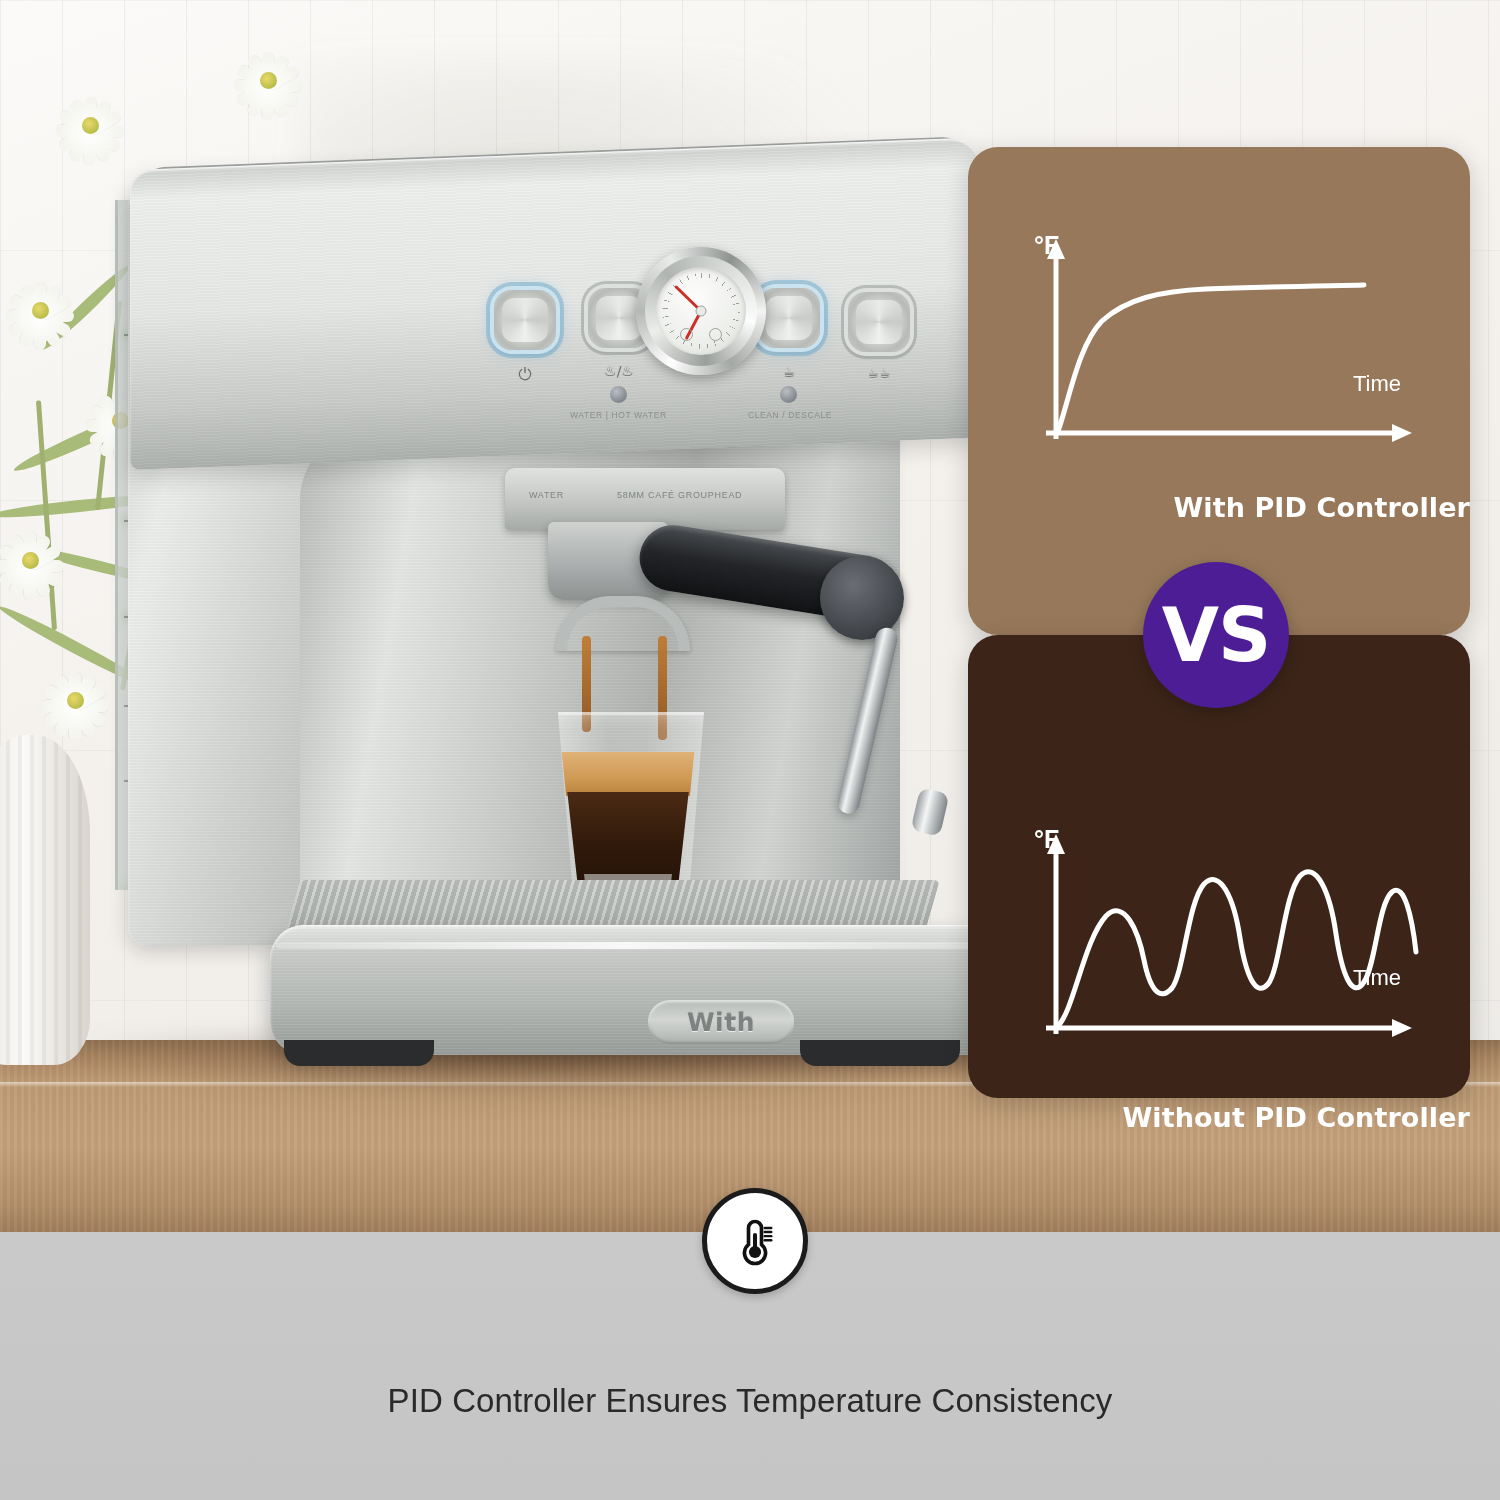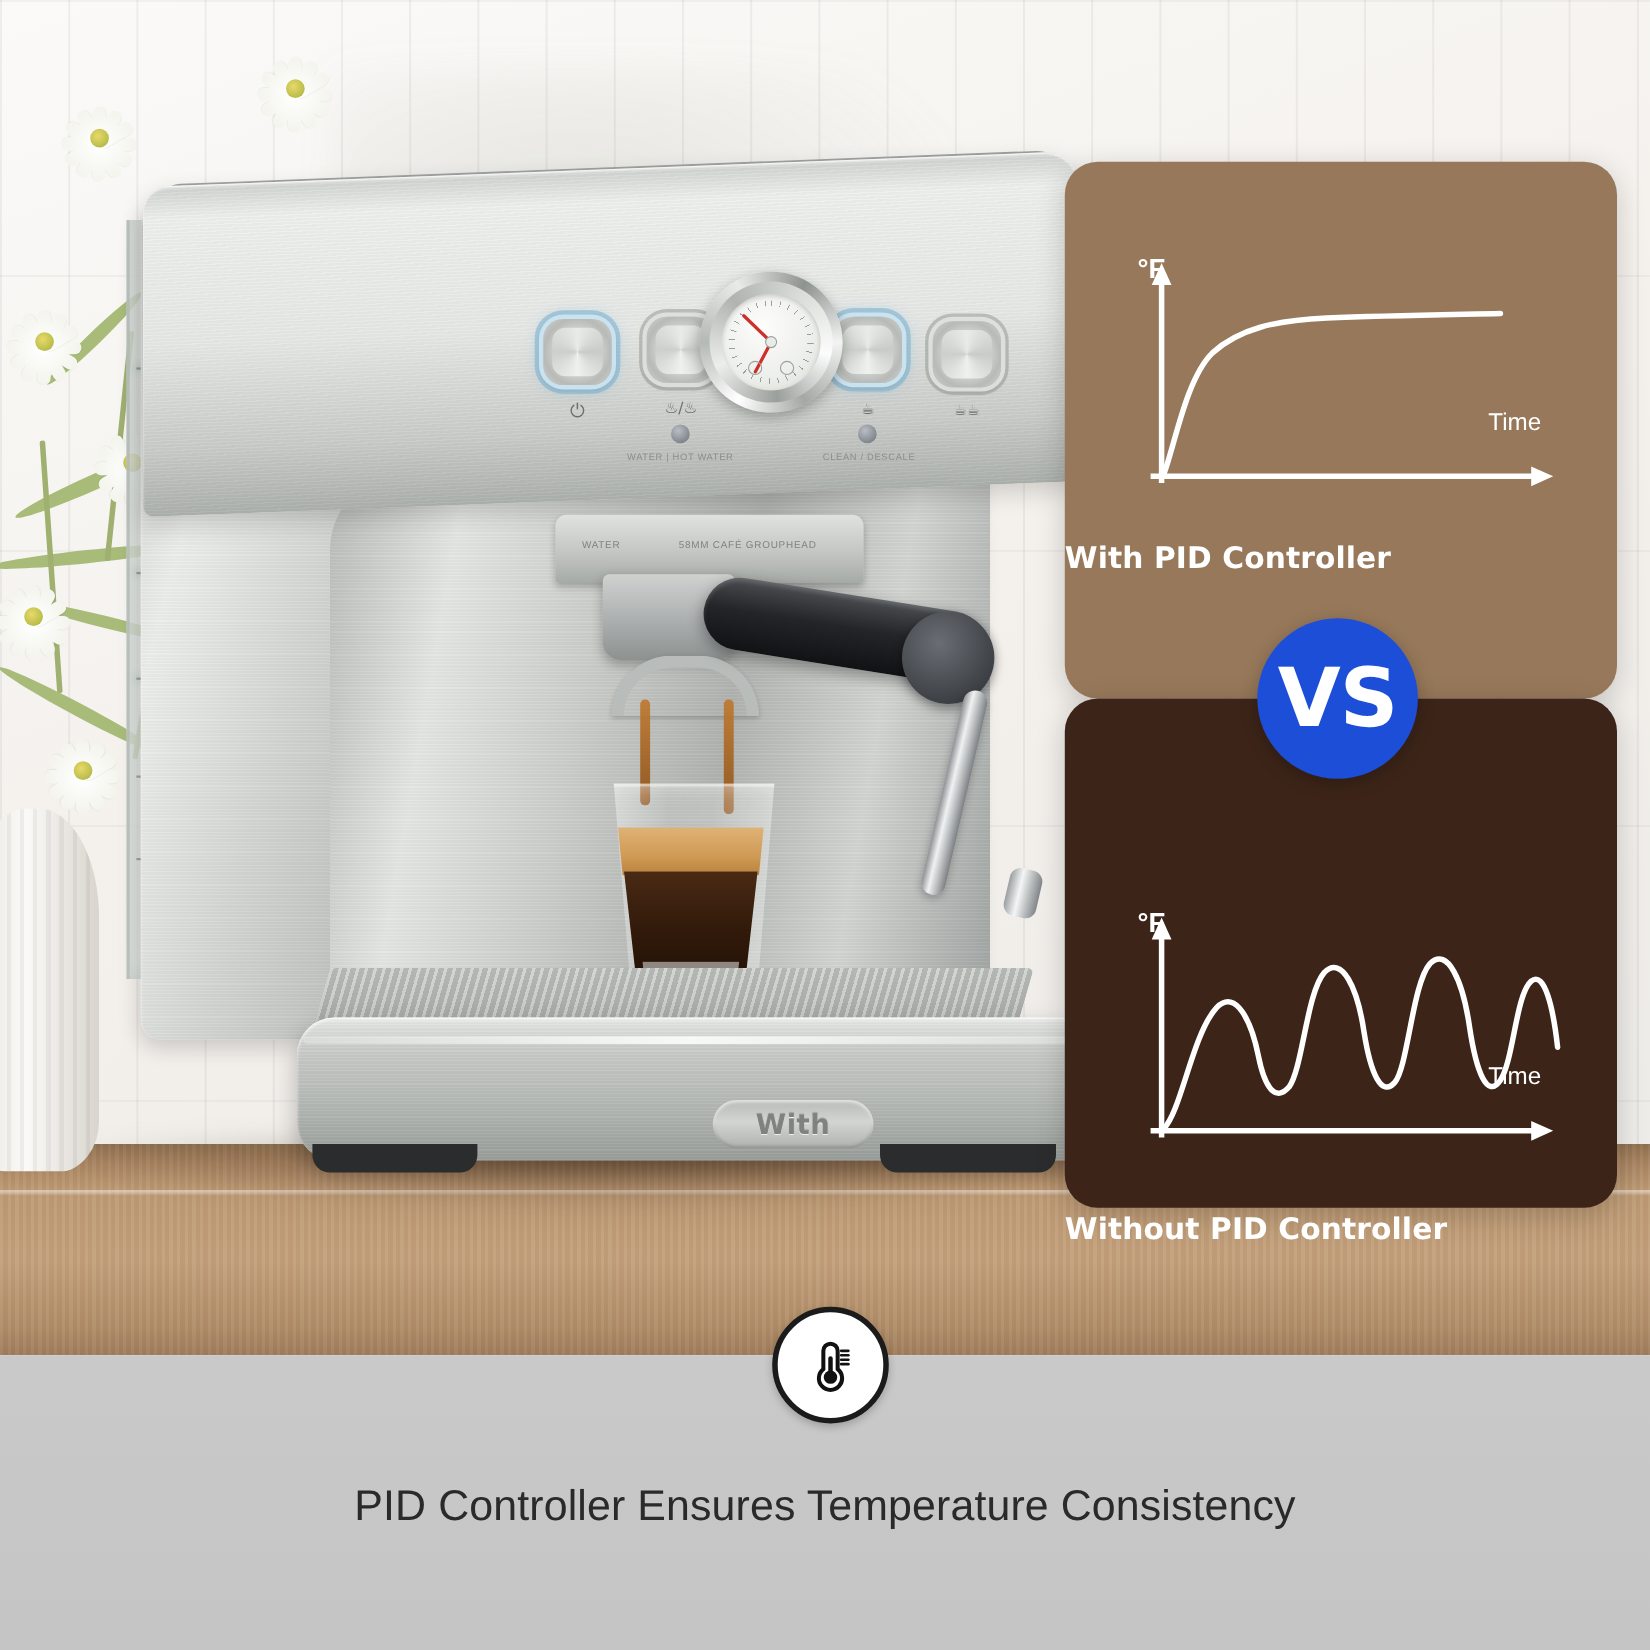--- a/index.html
+++ b/index.html
@@ -314,21 +314,21 @@
   .plot{position:absolute;left:52px;width:400px;}
   .axis-ylabel{
     position:absolute;color:#fff;font-size:25px;font-weight:600;
     font-family:"Liberation Sans", sans-serif;
   }
   .axis-xlabel{
     position:absolute;color:#fff;font-size:22px;
     font-family:"Liberation Sans", sans-serif;
   }
   .card-caption{
-    position:absolute;width:100%;text-align:left;color:#fff;
+    position:absolute;width:100%;text-align:right;color:#fff;
     font-size:27px;font-weight:700;letter-spacing:.1px;
     font-family:"DejaVu Sans", sans-serif;
   }
 
   .vs-badge{
     position:absolute;left:1143px;top:562px;width:146px;height:146px;border-radius:50%;
     display:flex;align-items:center;justify-content:center;
     box-shadow:0 4px 16px rgba(0,0,0,.22);
   }
   .vs-text{
@@ -347,23 +347,23 @@
     display:flex;align-items:center;justify-content:center;
     box-shadow:0 3px 8px rgba(0,0,0,.22);
   }
   .therm-svg{width:52px;height:52px;display:block;}
   .headline{
     position:absolute;left:0;top:1258px;width:1500px;text-align:center;
     font-family:"DejaVu Sans", sans-serif;font-weight:700;
     font-size:52px;line-height:1.14;color:#111;letter-spacing:-.5px;
   }
   .subline{
-    position:absolute;left:0;top:1348px;width:1500px;text-align:center;
+    position:absolute;left:0;top:1382px;width:1500px;text-align:center;
     font-family:"Liberation Sans", sans-serif;font-weight:400;
-    font-size:39px;color:#2a2a2a;letter-spacing:.1px;
+    font-size:33px;color:#2a2a2a;letter-spacing:.1px;
   }
 </style>
 </head>
 <body>
 
 <div id="stage">
 
   <div class="photo">
     <div class="wall"></div>
     <div class="wall-shadow"></div>
@@ -615,21 +615,21 @@
                C296,40 310,72 316,114
                C322,154 332,180 344,162
                C356,144 358,84 372,72
                C384,62 392,96 396,132" fill="none" stroke="#fff" stroke-width="5" stroke-linecap="round" stroke-linejoin="round"></path>
     </svg>
     <div class="axis-ylabel" style="left:66px;top:190px;">°F</div>
     <div class="axis-xlabel" style="left:385px;top:330px;">Time</div>
     <div class="card-caption" style="top:440px;margin-top:27px;">Without PID Controller</div>
   </div>
 
-  <div class="vs-badge" style="background:#1d4ed8;">
+  <div class="vs-badge" style="background:#4c1d95;">
     <span class="vs-text">VS</span>
   </div>
 
   <div class="bottombar"></div>
 
   <div class="therm-badge">
     <svg class="therm-svg" viewBox="0 0 64 64">
       <path d="M32 8 a8 8 0 0 1 8 8 v20.5 a13 13 0 1 1 -16 0 V16 a8 8 0 0 1 8 -8 z" fill="none" stroke="#111" stroke-width="4.5"></path>
       <circle cx="32" cy="45.5" r="7.5" fill="#111"></circle>
       <rect x="29.5" y="22" width="5" height="22" rx="2.5" fill="#111"></rect>

